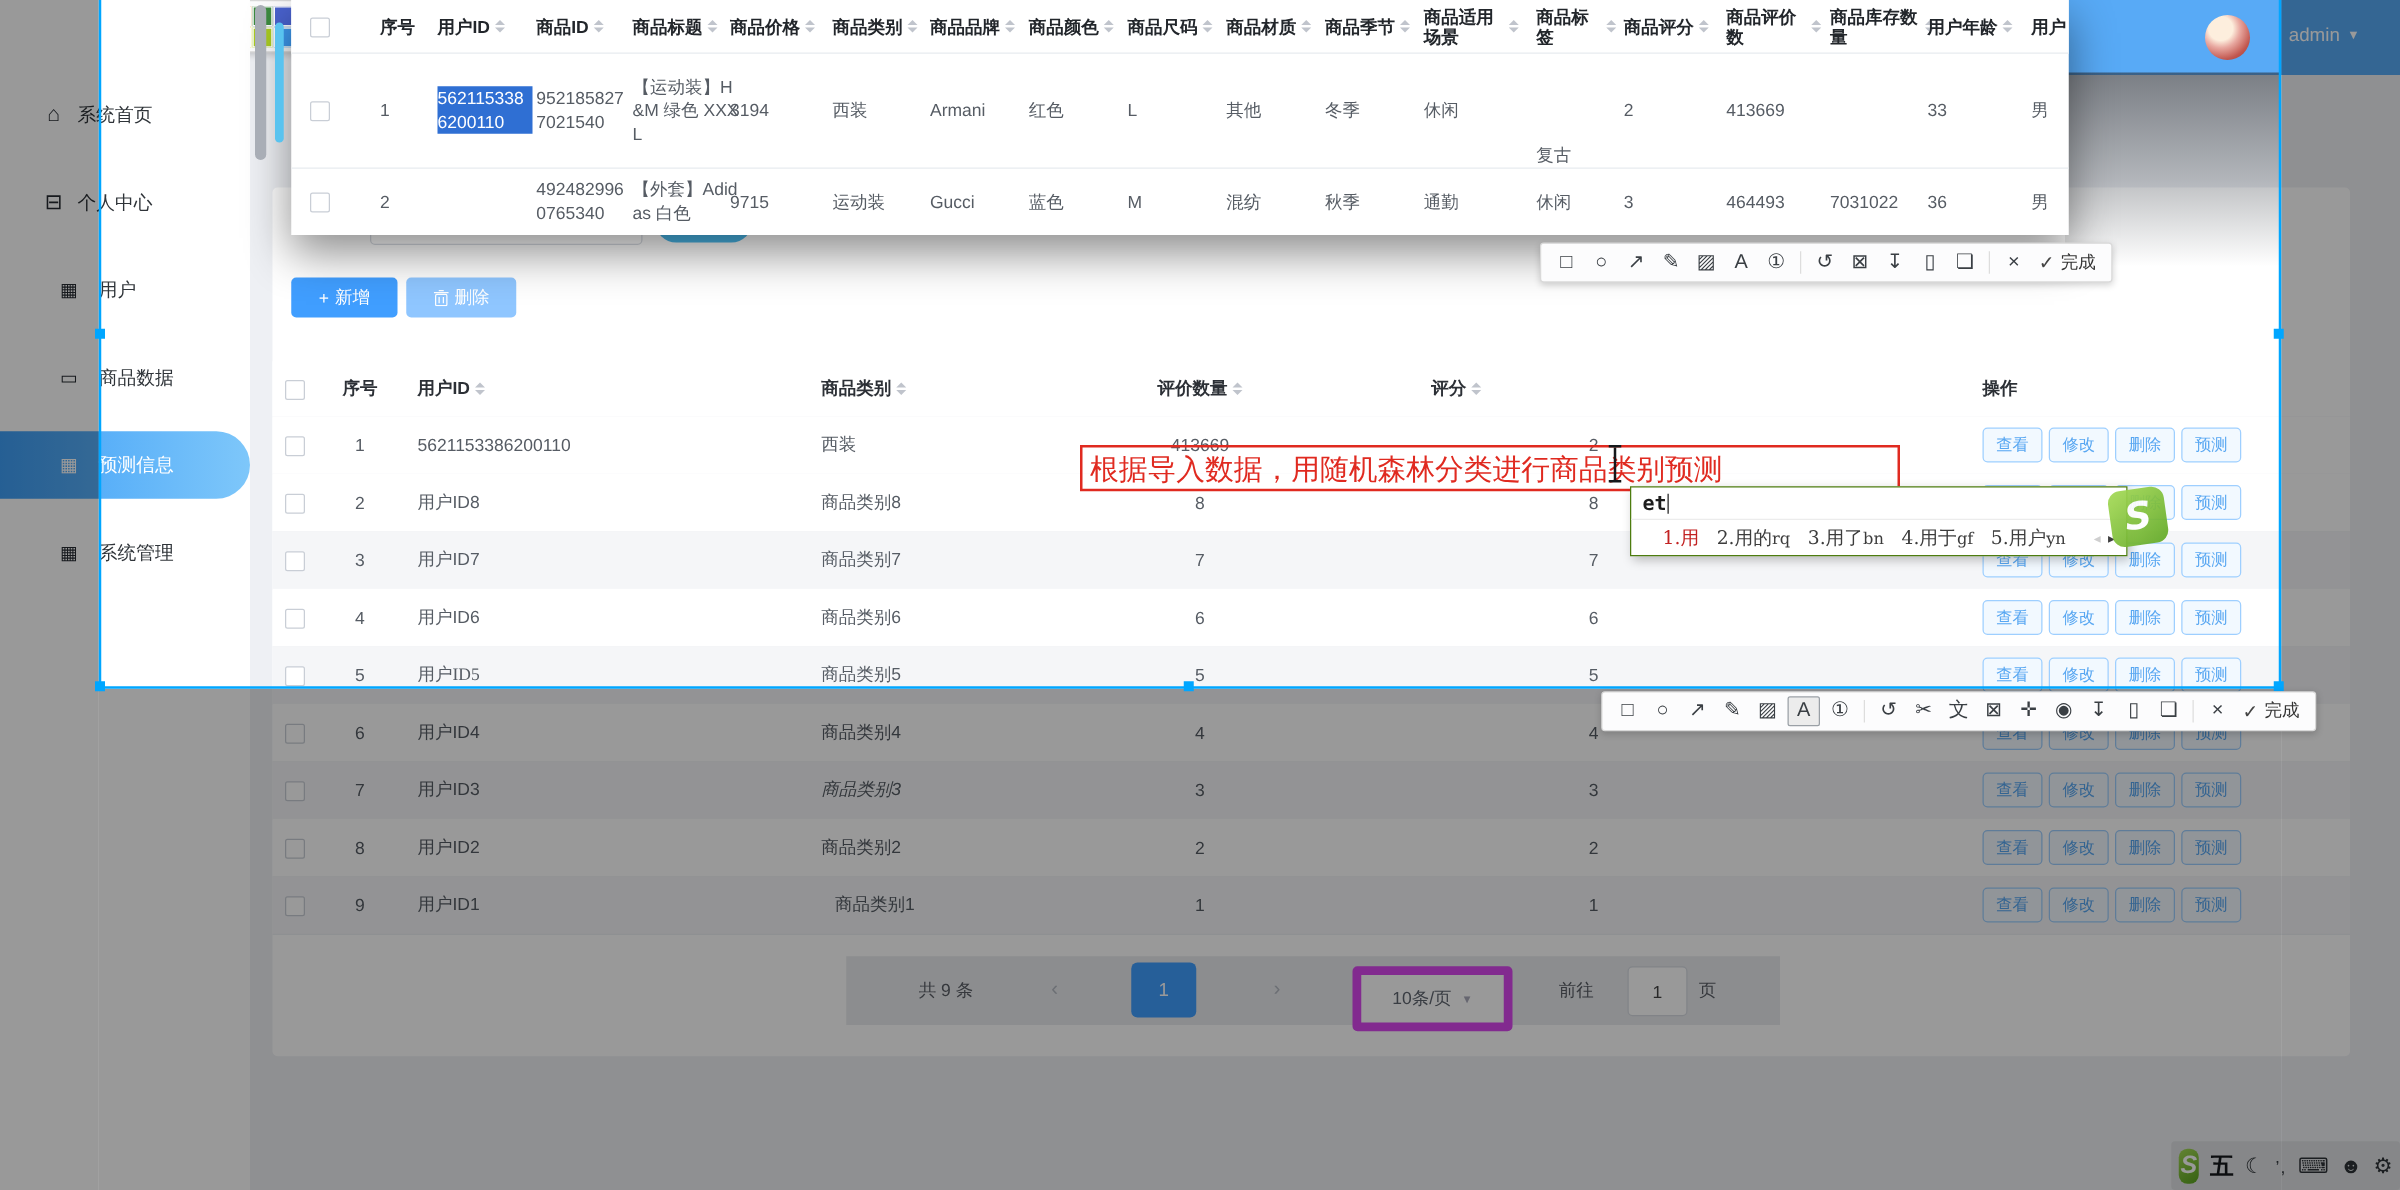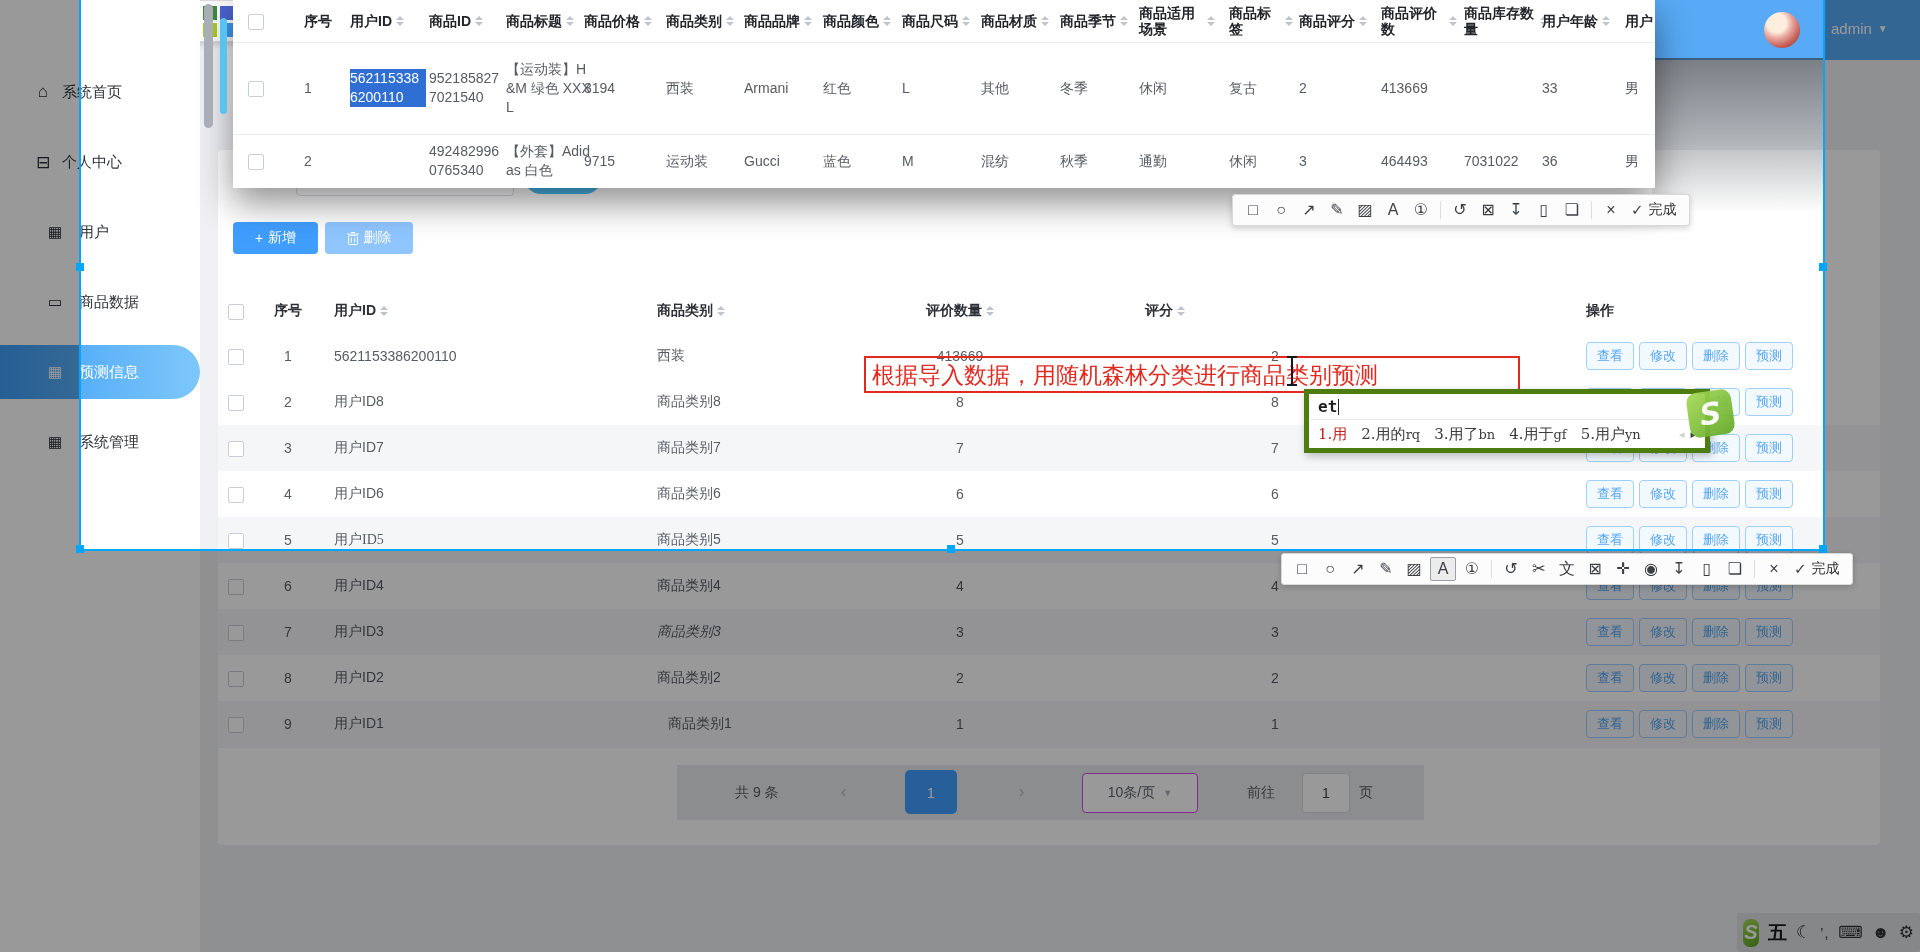--- a/index.html
+++ b/index.html
@@ -54,43 +54,43 @@
   .m-row.stripe{background:#f5f6f8;}
   .m-cell{position:absolute;top:0;height:46px;display:flex;align-items:center;font-size:14px;color:#565c64;}
   .m-cell.center{justify-content:center;}
   .act-btn{display:inline-flex;align-items:center;justify-content:center;width:46px;height:26px;margin-right:5px;
            border:1px solid #9ecfff;border-radius:4px;background:#f2f9ff;color:#58a7f2;font-size:13px;}
   
   #pager{left:677px;top:765px;width:747px;height:55px;background:#e9ebee;z-index:1;}
   .pg{position:absolute;font-size:14px;color:#5a5e66;}
   #pg-page{left:228px;top:5px;width:52px;height:44px;background:#409eff;border-radius:5px;color:#fff;
            display:flex;align-items:center;justify-content:center;font-size:15px;}
-  #pg-select{left:405px;top:8px;width:114px;height:38px;background:#fff;border:1px solid #d946ef;border-radius:4px;
+  #pg-select{left:405px;top:8px;width:114px;height:38px;background:#fff;border:7px solid #d946ef;border-radius:4px;
            display:flex;align-items:center;justify-content:center;gap:8px;font-size:14px;color:#606670;}
   #pg-goto-input{left:625px;top:8px;width:46px;height:38px;background:#fff;border:1px solid #d7dbe2;border-radius:4px;
            display:flex;align-items:center;justify-content:center;font-size:14px;color:#444;}
   
   #note{left:864px;top:356px;width:652px;height:33px;border:2px solid #e02a20;z-index:30;}
   #note span{position:absolute;left:6px;top:2px;font-size:23px;color:#e02a20;white-space:nowrap;}
   
   #ibeam{left:1286px;top:356px;width:12px;height:30px;z-index:31;}
   #ibeam .v{position:absolute;left:5px;top:2px;width:2px;height:26px;background:#16181b;}
   #ibeam .h1,#ibeam .h2{position:absolute;left:1px;width:10px;height:2px;background:#16181b;}
   #ibeam .h1{top:0;} #ibeam .h2{bottom:0;}
   
-  #ime{left:1304px;top:389px;width:396px;height:54px;background:#fff;border:5px solid #4d7c0f;
+  #ime{left:1304px;top:389px;width:396px;height:54px;background:#fff;border:1px solid #4d7c0f;
        box-shadow:2px 3px 8px rgba(0,0,0,.25);z-index:35;}
   #ime-input-row{height:25px;border-bottom:1px solid #ececec;display:flex;align-items:center;padding:0 9px;
        font-family:"DejaVu Sans Mono",monospace;font-weight:bold;font-size:16px;color:#1d1d1d;}
   #ime-caret{width:1px;height:16px;background:#222;margin-left:1px;}
   #ime-cands{height:28px;display:flex;align-items:center;padding:0 9px;font-size:15px;color:#3c3c3c;
        font-family:"DejaVu Serif",serif;gap:14px;white-space:nowrap;}
   .cand b{font-weight:normal;}
   .cand .code{font-size:13px;}
-  .cand.hot{color:#c22222;}
+  .cand.hot{color:#c22222;margin-left:16px;}
   #ime-arrows{margin-left:auto;display:flex;gap:6px;font-size:11px;align-items:center;}
   #sogou-badge{left:1688px;top:391px;width:45px;height:45px;border-radius:10px;transform:rotate(-8deg);
        background:linear-gradient(145deg,#a6db57,#61a825);display:flex;align-items:center;justify-content:center;
        color:#fff;font-weight:bold;font-style:italic;font-size:30px;z-index:36;opacity:.93;
        font-family:"DejaVu Sans",sans-serif;}
   
   .snip-bar{position:absolute;height:30px;background:#fcfcfd;border:1px solid #d9d9d9;border-radius:3px;
        display:flex;align-items:center;padding:0 6px;box-shadow:0 2px 6px rgba(0,0,0,.18);z-index:60;}
   #snip-top{left:1232px;top:194px;}
   #snip-bottom{left:1281px;top:553px;}
@@ -525,21 +525,21 @@
         </div>
         <div class="p-cell" style="left: 748px; width: 72px; top: 0px; height: 92px;">
           <span>其他</span>
         </div>
         <div class="p-cell" style="left: 827px; width: 72px; top: 0px; height: 92px;">
           <span>冬季</span>
         </div>
         <div class="p-cell" style="left: 906px; width: 76px; top: 0px; height: 92px;">
           <span>休闲</span>
         </div>
-        <div class="p-cell" style="left: 996px; width: 64px; top: 0px; height: 92px;">
+        <div class="p-cell" style="left: 996px; width: 64px; top: 0px; height: 92px; align-items: flex-end;">
           <span>复古</span>
         </div>
         <div class="p-cell" style="left: 1066px; width: 74px; top: 0px; height: 92px;">
           <span>2</span>
         </div>
         <div class="p-cell" style="left: 1148px; width: 76px; top: 0px; height: 92px;">
           <span>413669</span>
         </div>
         <div class="p-cell" style="left: 1309px; width: 70px; top: 0px; height: 92px;">
           <span>33</span>

